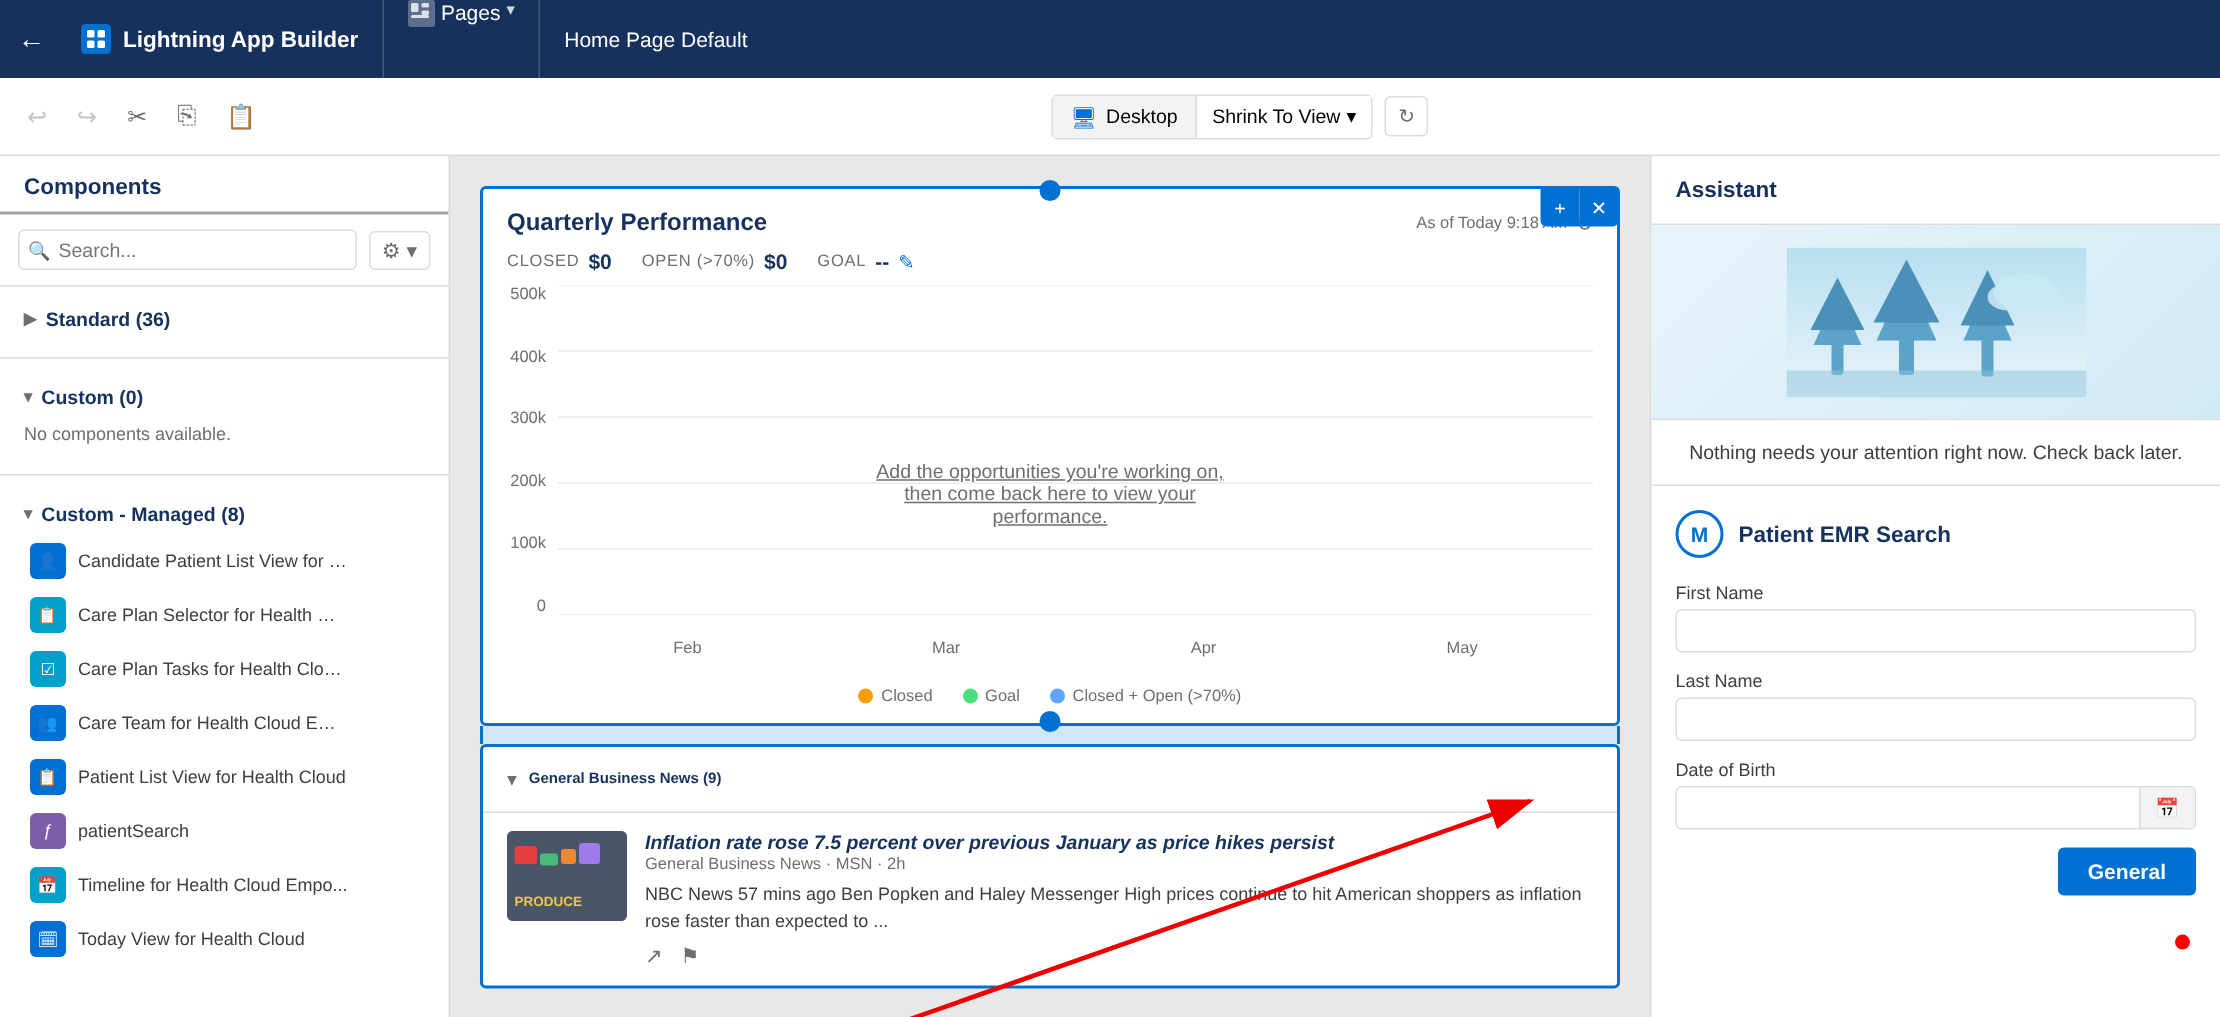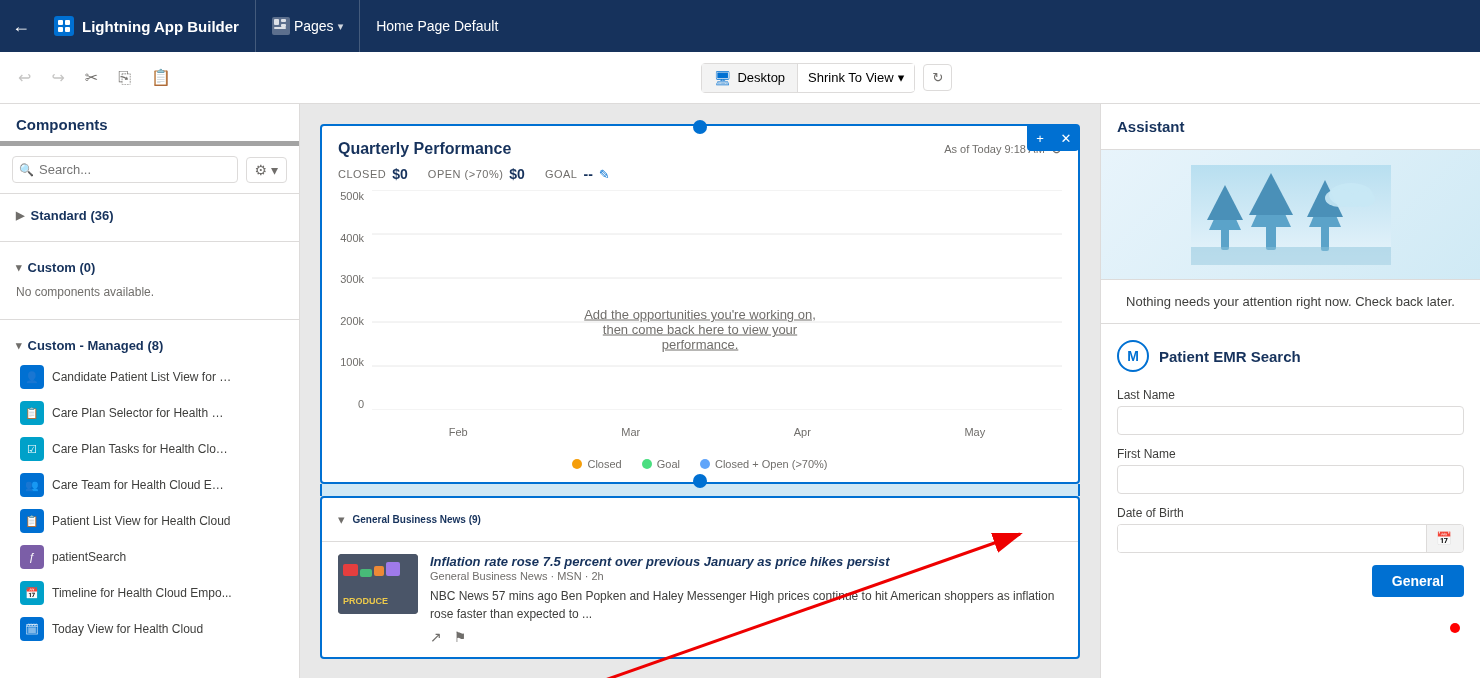--- a/index.html
+++ b/index.html
@@ -7,21 +7,21 @@
 
     
     .top-nav {
       display: flex; align-items: center; background: #16325c; height: 52px;
       color: white; padding: 0 12px; gap: 0;
     }
     .top-nav-back { color: white; background: none; border: none; cursor: pointer; font-size: 18px; margin-right: 8px; }
     .top-nav-app { display: flex; align-items: center; gap: 8px; padding: 0 16px; height: 100%; border-right: 1px solid rgba(255,255,255,0.2); }
     .top-nav-app-icon { width: 20px; height: 20px; background: #0070d2; border-radius: 3px; display: flex; align-items: center; justify-content: center; }
     .top-nav-app-title { font-size: 15px; font-weight: 600; color: white; }
-    .top-nav-pages { display: flex; align-items: center; gap: 4px; padding: 0 16px; height: 100%; border-right: 1px solid rgba(255,255,255,0.2); cursor: pointer; }
+    .top-nav-pages { display: flex; gap: 4px; padding: 0 16px; height: 100%; border-right: 1px solid rgba(255,255,255,0.2); cursor: pointer; }
     .top-nav-pages-icon { width: 18px; height: 18px; background: rgba(255,255,255,0.3); border-radius: 2px; }
     .top-nav-pages-label { color: white; font-size: 14px; }
     .top-nav-chevron { color: rgba(255,255,255,0.8); font-size: 11px; }
     .top-nav-page-name { padding: 0 16px; color: white; font-size: 14px; }
 
     
     .toolbar {
       display: flex; align-items: center; background: white; height: 52px;
       padding: 0 12px; border-bottom: 1px solid #dddbda; gap: 8px;
     }
@@ -34,21 +34,21 @@
     .view-selector-icon { color: #0070d2; font-size: 14px; }
     .view-selector-label { font-size: 13px; }
     .view-selector-right { display: flex; align-items: center; gap: 4px; padding: 6px 10px; background: white; cursor: pointer; }
     .refresh-btn { background: none; border: 1px solid #dddbda; border-radius: 4px; padding: 5px 8px; cursor: pointer; color: #706e6b; }
 
     
     .main-layout { display: flex; height: calc(678px - 104px); }
 
     
     .sidebar { width: 300px; background: white; border-right: 1px solid #dddbda; overflow-y: auto; flex-shrink: 0; }
-    .sidebar-header { padding: 12px 16px 8px; border-bottom: 5px solid #a3a3a3; }
+    .sidebar-header { padding: 12px 16px 8px; border-bottom: 2px solid #a3a3a3; }
     .sidebar-title { font-size: 15px; font-weight: 600; color: #16325c; }
     .sidebar-search { display: flex; align-items: center; gap: 8px; padding: 10px 12px; border-bottom: 1px solid #dddbda; }
     .sidebar-search input { flex: 1; border: 1px solid #dddbda; border-radius: 4px; padding: 5px 10px 5px 28px; font-size: 13px; color: #706e6b; outline: none; }
     .sidebar-search-input-wrap { position: relative; flex: 1; display: flex; align-items: center; }
     .sidebar-search-input-wrap input { width: 100%; padding: 5px 8px 5px 26px; border: 1px solid #dddbda; border-radius: 4px; font-size: 13px; }
     .sidebar-search-icon-abs { position: absolute; left: 7px; color: #706e6b; font-size: 12px; }
     .sidebar-gear { background: none; border: 1px solid #dddbda; border-radius: 4px; padding: 4px 8px; cursor: pointer; color: #706e6b; font-size: 14px; }
     .sidebar-section { padding: 8px 16px; }
     .sidebar-section-header { display: flex; align-items: center; gap: 6px; cursor: pointer; padding: 6px 0; color: #16325c; font-size: 13px; font-weight: 600; }
     .sidebar-section-chevron { font-size: 11px; color: #706e6b; }
@@ -417,26 +417,26 @@
 
     <div class="emr-widget">
       <div class="emr-header">
         <div class="emr-icon">
           <span>M</span>
         </div>
         <span class="emr-title">Patient EMR Search</span>
       </div>
 
       <div class="emr-field">
+        <div class="emr-field-label">First Name</div>
+        <input class="emr-field-input" type="text" value="" style="">
+      </div>
+
+      <div class="emr-field">
         <div class="emr-field-label">Last Name</div>
-        <input class="emr-field-input" type="text" value="" style="">
-      </div>
-
-      <div class="emr-field">
-        <div class="emr-field-label">First Name</div>
         <input class="emr-field-input" type="text" value="" style="">
       </div>
 
       <div class="emr-field">
         <div class="emr-field-label">Date of Birth</div>
         <div class="emr-field-date">
           <input type="text" value="" style="border: none; padding: 6px 10px; font-size: 13px; outline: none; flex: 1 1 0%;">
           <span class="emr-field-date-icon">📅</span>
         </div>
       </div>

